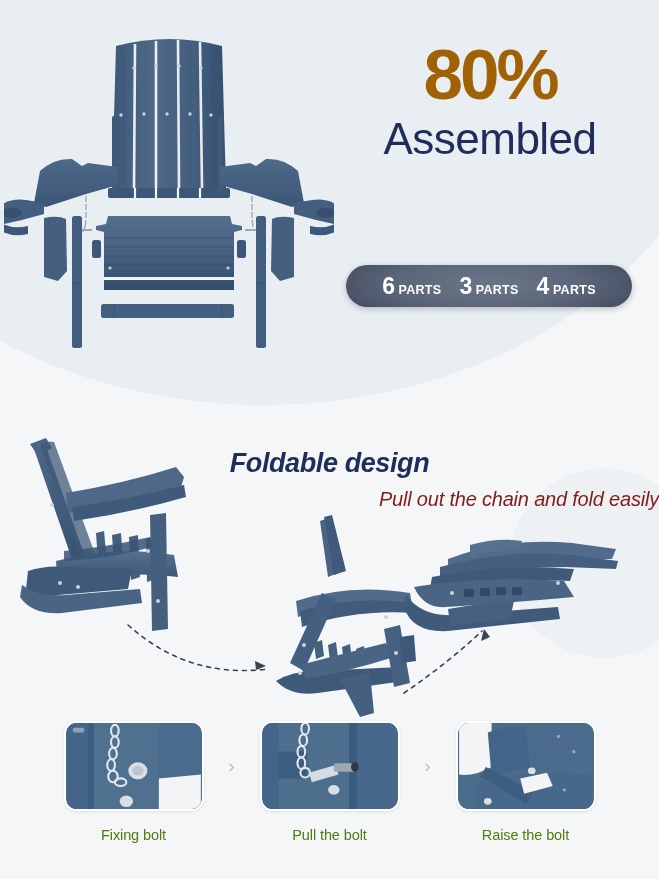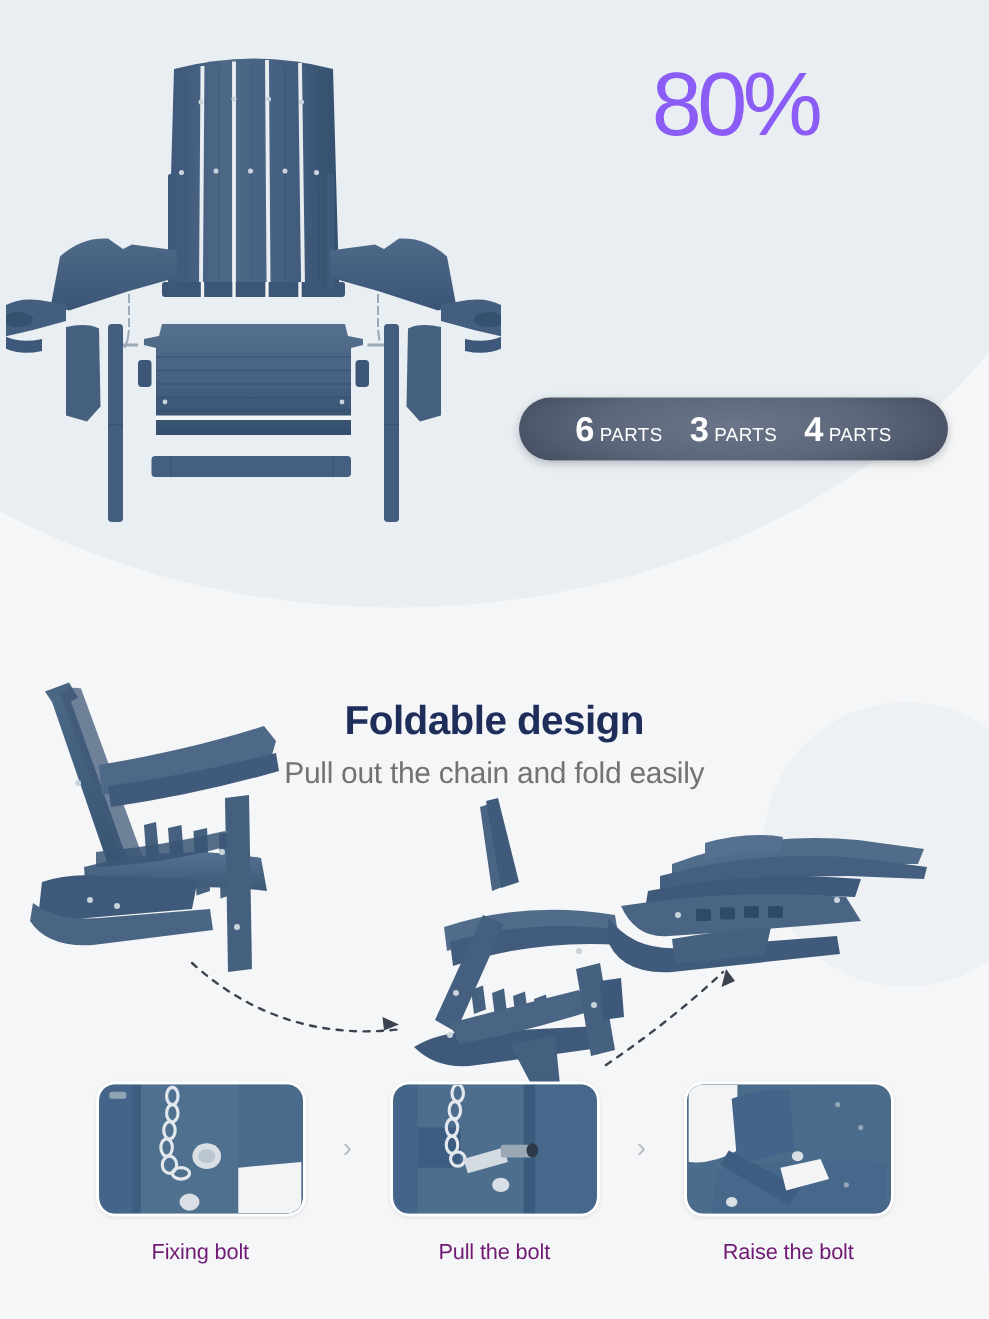--- a/index.html
+++ b/index.html
@@ -29,67 +29,67 @@
   }
 
   
   .hero{ position:absolute; left:0; top:0; width:659px; height:405px; z-index:2; }
 
   .exploded{ position:absolute; left:4px; top:28px; width:330px; height:330px; }
   .exploded svg{ display:block; width:100%; height:100%; }
 
   .headline{ position:absolute; left:340px; top:42px; width:300px; text-align:center; }
   .pct{
-    font-size:60px; line-height:0.93; font-weight:400;
-    color:#8b5cf6; letter-spacing:-3px;
+    font-size:71px; line-height:0.93; font-weight:700;
+    color:#a16207; letter-spacing:-3px;
   }
   .assembled{
     font-size:44px; line-height:1.05; font-weight:400;
     color:#1e2d5a; letter-spacing:-0.5px; margin-top:8px;
   }
 
   .pill{
     position:absolute; left:346px; top:265px;
     width:286px; height:42px; border-radius:21px;
     background:radial-gradient(ellipse 70% 120% at 50% 45%, #6b7588 0%, #5d677b 45%, #464f62 80%, #3a4255 100%);
     box-shadow:0 2px 6px rgba(40,48,66,.28);
     display:flex; align-items:center; justify-content:center; gap:0;
   }
   .pill-grp{ display:flex; align-items:baseline; color:#ffffff; padding:0 9px; }
   .pill-num{ font-size:23px; font-weight:700; letter-spacing:-0.5px; }
-  .pill-unit{ font-size:12.5px; font-weight:400; letter-spacing:0.3px; margin-left:4px;text-align:center; }
+  .pill-unit{ font-size:12.5px; font-weight:700; letter-spacing:0.3px; margin-left:4px;text-align:center; }
 
   
-  .fold{ position:absolute; left:0; top:428px; width:659px; height:316px; z-index:2; }
+  .fold{ position:absolute; left:0; top:411px; width:659px; height:316px; z-index:2;font-style:italic; }
   .fold-title{
     text-align:center; font-size:27px; font-weight:700;
     color:#1e2d5a; letter-spacing:-0.4px; padding-top:37px;
   }
   .fold-sub{
-    text-align:center; font-size:20px; font-weight:400;
-    color:#737373; letter-spacing:-0.2px; margin-top:9px;
+    text-align:right; font-size:20px; font-weight:400;
+    color:#7f1d1d; letter-spacing:-0.2px; margin-top:9px;
   }
   .fold-stage{ position:absolute; left:0; top:0; width:659px; height:316px; }
   .fold-stage svg{ display:block; width:100%; height:100%; }
 
   
   .steps{
     position:absolute; left:0; top:721px; width:659px; height:158px;
     z-index:2; display:flex; align-items:flex-start; justify-content:center;
   }
   .step{ width:150px; display:flex; flex-direction:column; align-items:center; }
   .thumb{
     width:140px; height:90px; border-radius:13px;
     border:2px solid #ffffff; overflow:hidden;
     background:#4b6a8a; position:relative;
     box-shadow:0 1px 3px rgba(60,70,90,.12);
   }
   .thumb svg{ display:block; width:100%; height:100%; }
   .step-cap{
-    margin-top:16px; font-size:14.5px; color:#701a75;
+    margin-top:16px; font-size:14.5px; color:#4d7c0f;
     font-weight:400; letter-spacing:-0.1px; text-align:left;
   }
   .chev{
     width:46px; height:90px; display:flex;
     align-items:center; justify-content:center;
     color:#b9bec6; font-size:19px; font-weight:300;
   }
 </style>
 </head>
 <body>
@@ -220,20 +220,21 @@
       <g>
         <rect x="97" y="276" width="133" height="14" rx="2.5" fill="#445f80"></rect>
         <line x1="110" y1="276" x2="110" y2="290" stroke="#2e4868" stroke-width="0.8" opacity=".5"></line>
         <line x1="218" y1="276" x2="218" y2="290" stroke="#2e4868" stroke-width="0.8" opacity=".5"></line>
       </g>
     </svg>
   </div>
 
   <div class="headline">
     <div class="pct">80%</div>
+    <div class="assembled">Assembled</div>
   </div>
 
   <div class="pill">
     <div class="pill-grp">
       <span class="pill-num">6</span>
       <span class="pill-unit">PARTS</span>
     </div>
     <div class="pill-grp">
       <span class="pill-num">3</span>
       <span class="pill-unit">PARTS</span>

